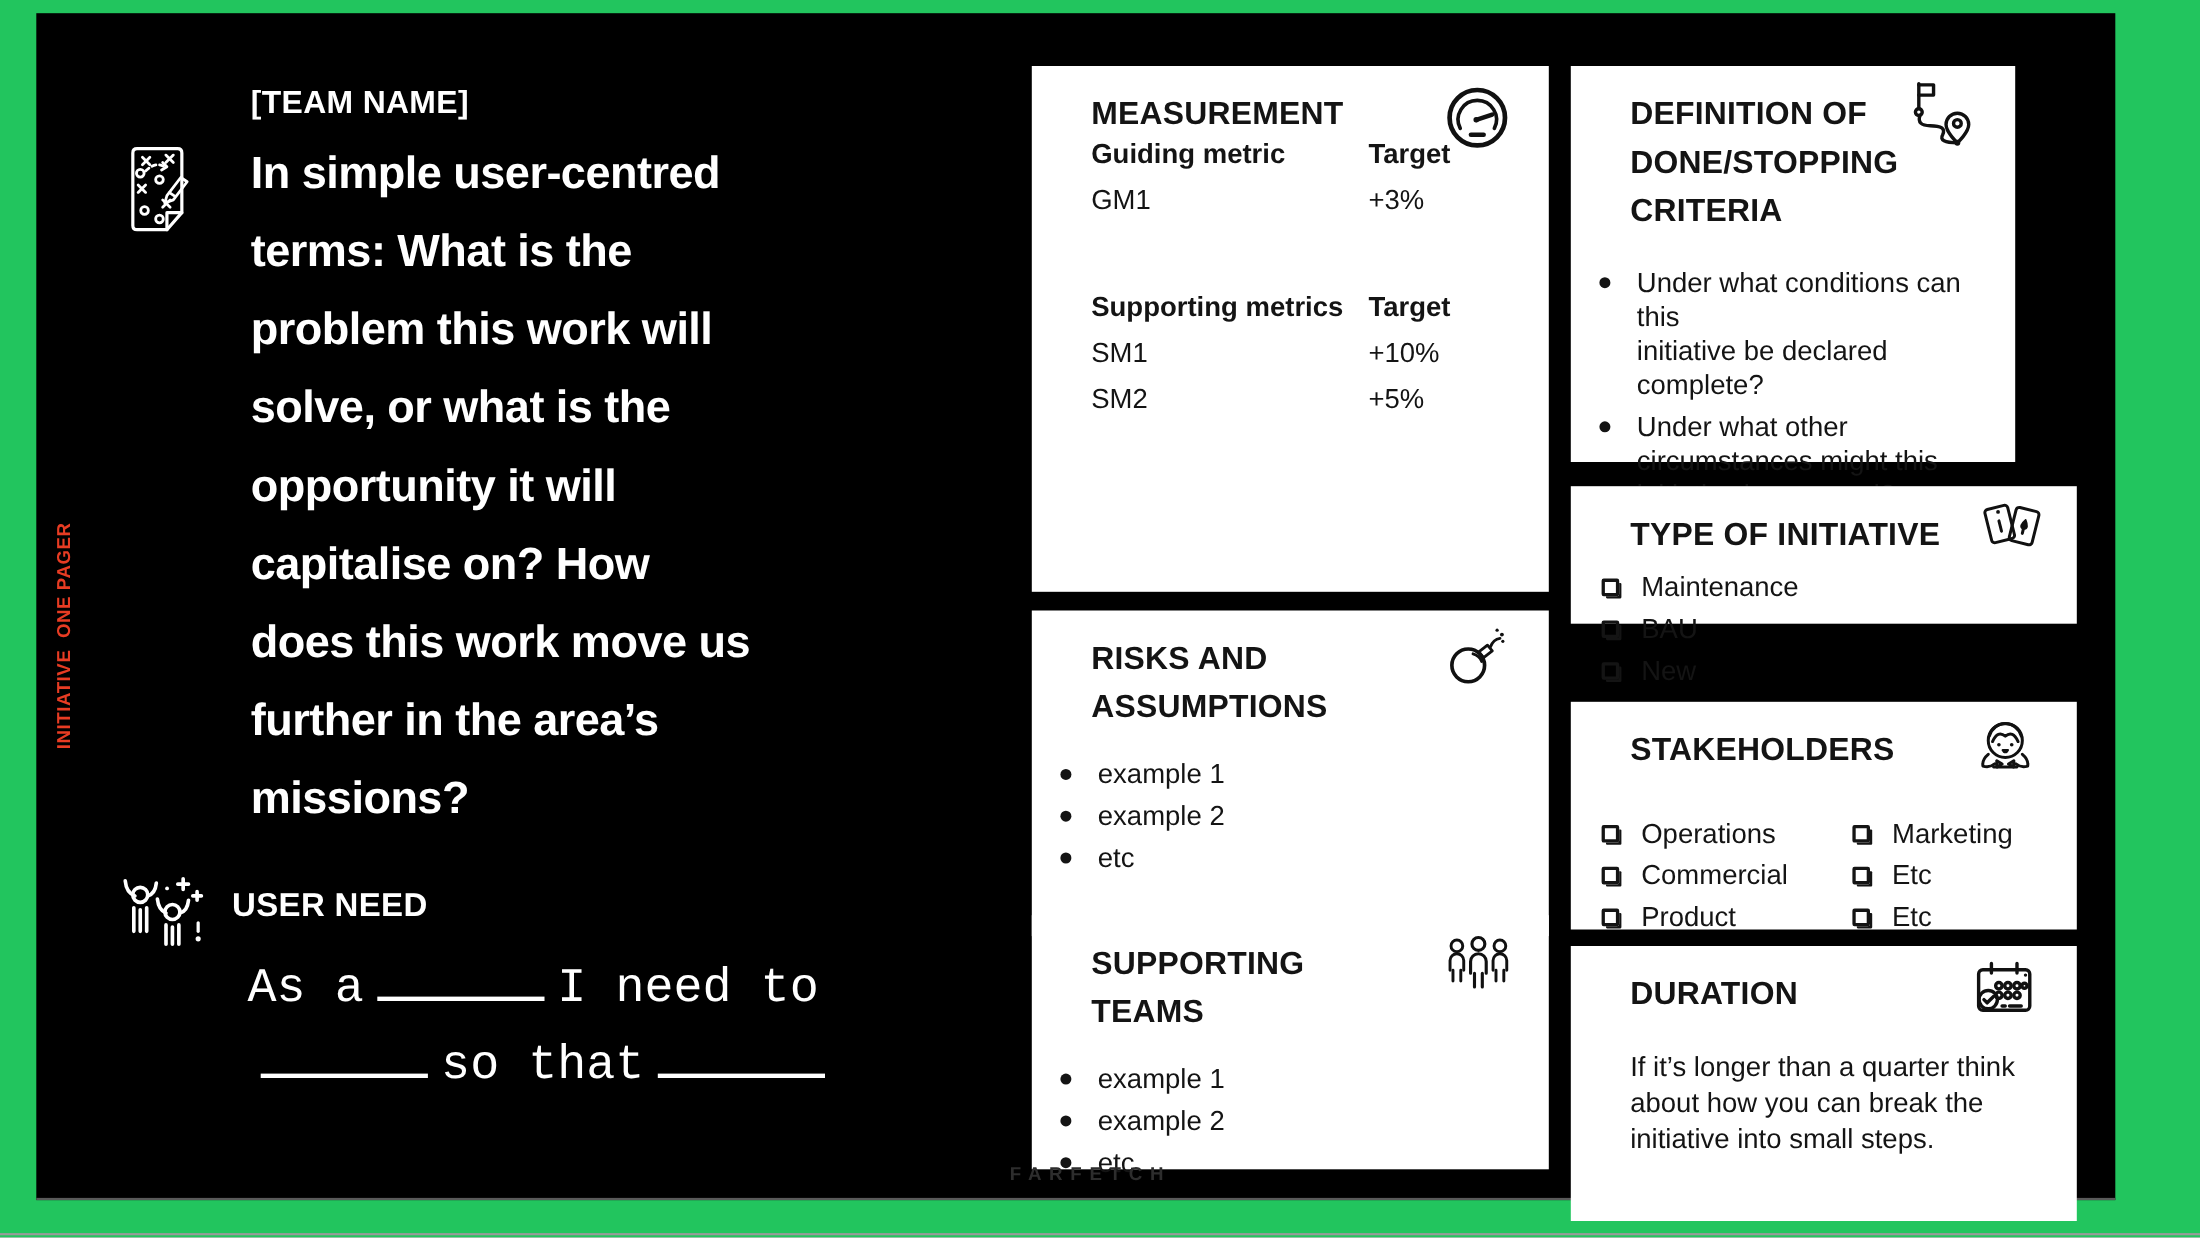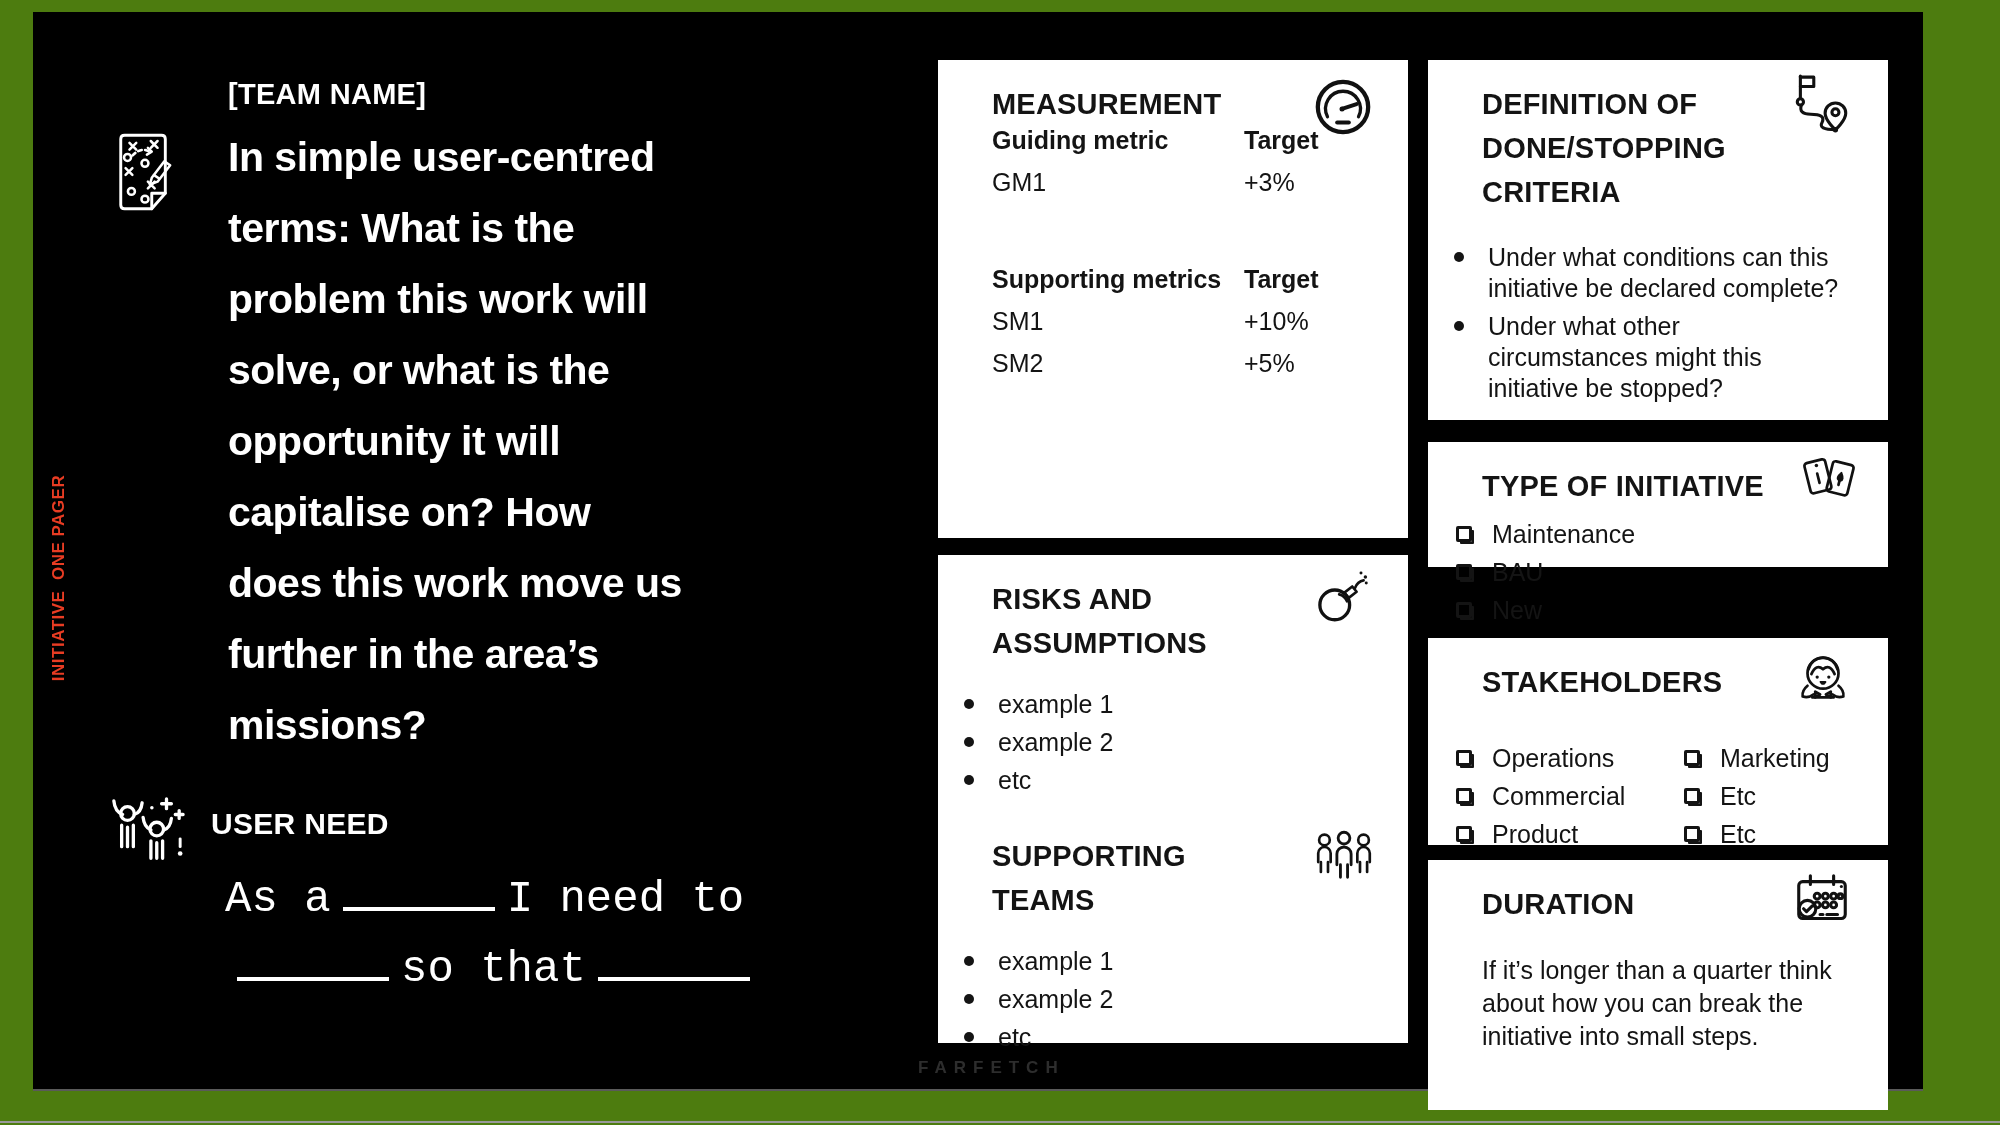--- a/index.html
+++ b/index.html
@@ -1,17 +1,17 @@
 <!DOCTYPE html>
 <html><head>
 <meta charset="utf-8">
 <style>
   * { margin:0; padding:0; box-sizing:border-box; }
   html,body { width:2000px; height:1125px; background:#ffffff; font-family:"Liberation Sans","DejaVu Sans",sans-serif; }
-  #page { position:relative; width:2000px; height:1125px; background:#4d7c0f; overflow:hidden; }
+  #page { position:relative; width:2000px; height:1125px; background:#22c55e; overflow:hidden; }
   #canvas { position:absolute; left:33px; top:12px; width:1890px; height:1079px; background:#000; border-bottom:2px solid #5a5a5a; }
   .abs { position:absolute; }
 
   
   .team-name { left:195px; top:66px; color:#fff; font-size:29px; font-weight:700; letter-spacing:0.3px; }
   .heading { left:195px; top:110px; width:720px; color:#fff; font-weight:700; font-size:41px; line-height:71px; letter-spacing:-0.5px; }
   .side-label { left:-93px; top:555px; width:240px; height:22px; text-align:center;
     transform:rotate(-90deg); font-size:17px; font-weight:700; letter-spacing:0.5px; white-space:pre; }
   .un-label { left:178px; top:795px; color:#fff; font-size:30px; font-weight:700; letter-spacing:0.3px; }
   .story { left:192px; top:852px; width:700px; color:#fff;
@@ -19,22 +19,22 @@
   .story .blank { display:inline-block; width:152px; height:0.85em; border-bottom:4px solid #fff; margin:0 12px; }
   .story .line2 { padding-left:0px; }
 
   
   .card { position:absolute; background:#ffffff; color:#141414; padding:22px 36px 20px 54px; }
   .card .title { font-size:29px; font-weight:700; line-height:44px; letter-spacing:0.2px; }
   .card .card-icon { position:absolute; color:#111; }
 
   .card-measurement { left:905px; top:48px;  width:470px; height:478px; }
   .card-risks       { left:905px; top:543px; width:470px; height:296px; }
-  .card-teams       { left:905px; top:800px; width:470px; height:231px; }
-  .card-definition  { left:1395px; top:48px;  width:460px; height:360px; }
+  .card-teams       { left:905px; top:820px; width:470px; height:231px; }
+  .card-definition  { left:1395px; top:48px;  width:404px; height:360px; }
   .card-type        { left:1395px; top:430px; width:460px; height:125px; }
   .card-stake       { left:1395px; top:626px; width:460px; height:207px; }
   .card-duration    { left:1395px; top:848px; width:460px; height:250px; }
 
   .card-risks .title { width:300px; }
   .card-teams .title { width:270px; }
   .card-definition .title { width:345px; }
   .card-type .title { white-space:nowrap; }
 
   .m-table { display:grid; grid-template-columns:252px 1fr; row-gap:13px; font-size:25px; }

